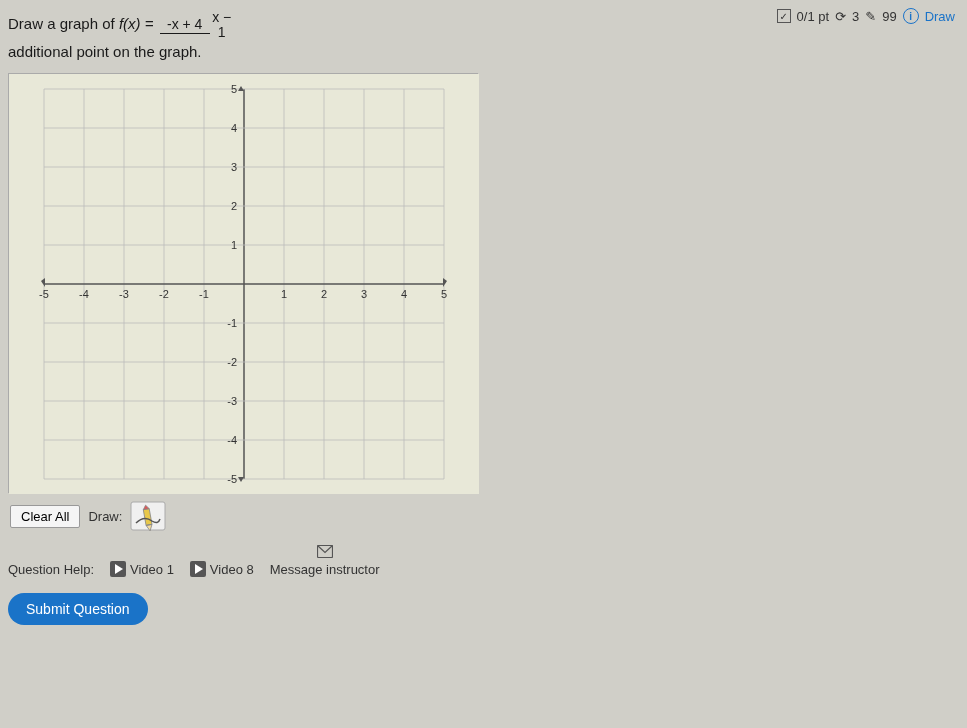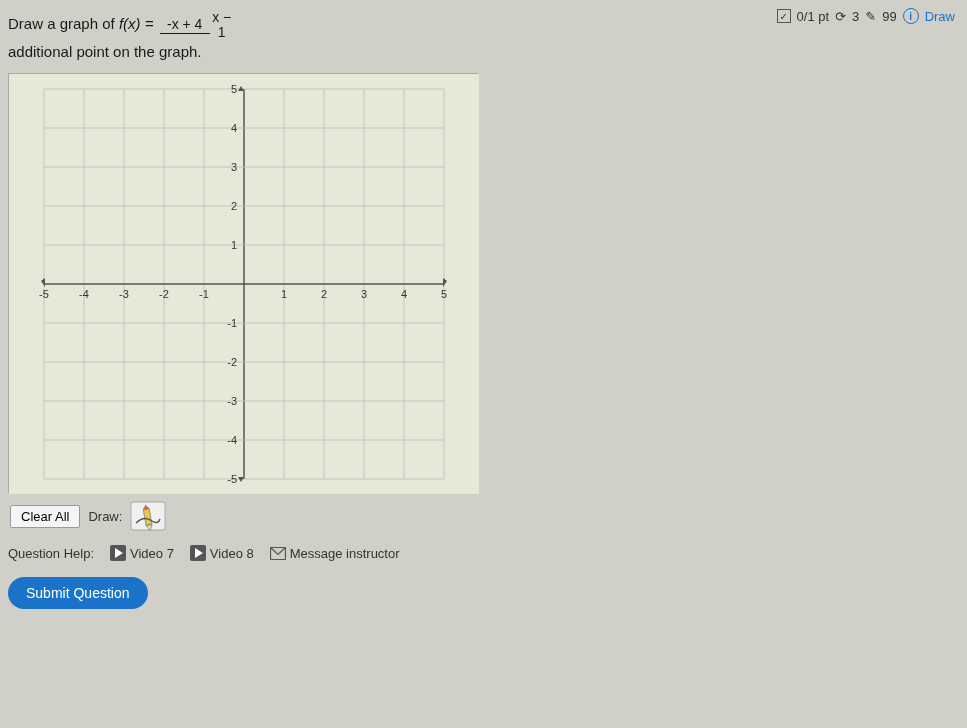--- a/index.html
+++ b/index.html
@@ -126,20 +126,21 @@
       border-left: 8px solid white;
       margin-left: 2px;
     }
     .message-link {
       display: inline-flex;
       align-items: center;
       gap: 4px;
       color: #333;
       cursor: pointer;
       text-decoration: none;
+      flex-direction: column;
     }
     .submit-btn {
       margin-top: 16px;
       background: #1a73c8;
       color: white;
       border: none;
       padding: 8px 18px;
       font-size: 14px;
       border-radius: 16px;
       cursor: pointer;
@@ -275,21 +276,21 @@
     </svg>
   </div>
 
   
   <div class="question-help">
     <span>Question Help:</span>
     <span class="video-link">
       <span class="play-icon">
         <span class="play-triangle"></span>
       </span>
-      <span>Video 7</span>
+      <span>Video 1</span>
     </span>
     <span class="video-link">
       <span class="play-icon">
         <span class="play-triangle"></span>
       </span>
       <span>Video 8</span>
     </span>
     <span class="message-link">
       <svg width="16" height="13" viewBox="0 0 16 13">
         <rect x="0.5" y="0.5" width="15" height="12" rx="1" fill="none" stroke="#555" stroke-width="1.2"></rect>

